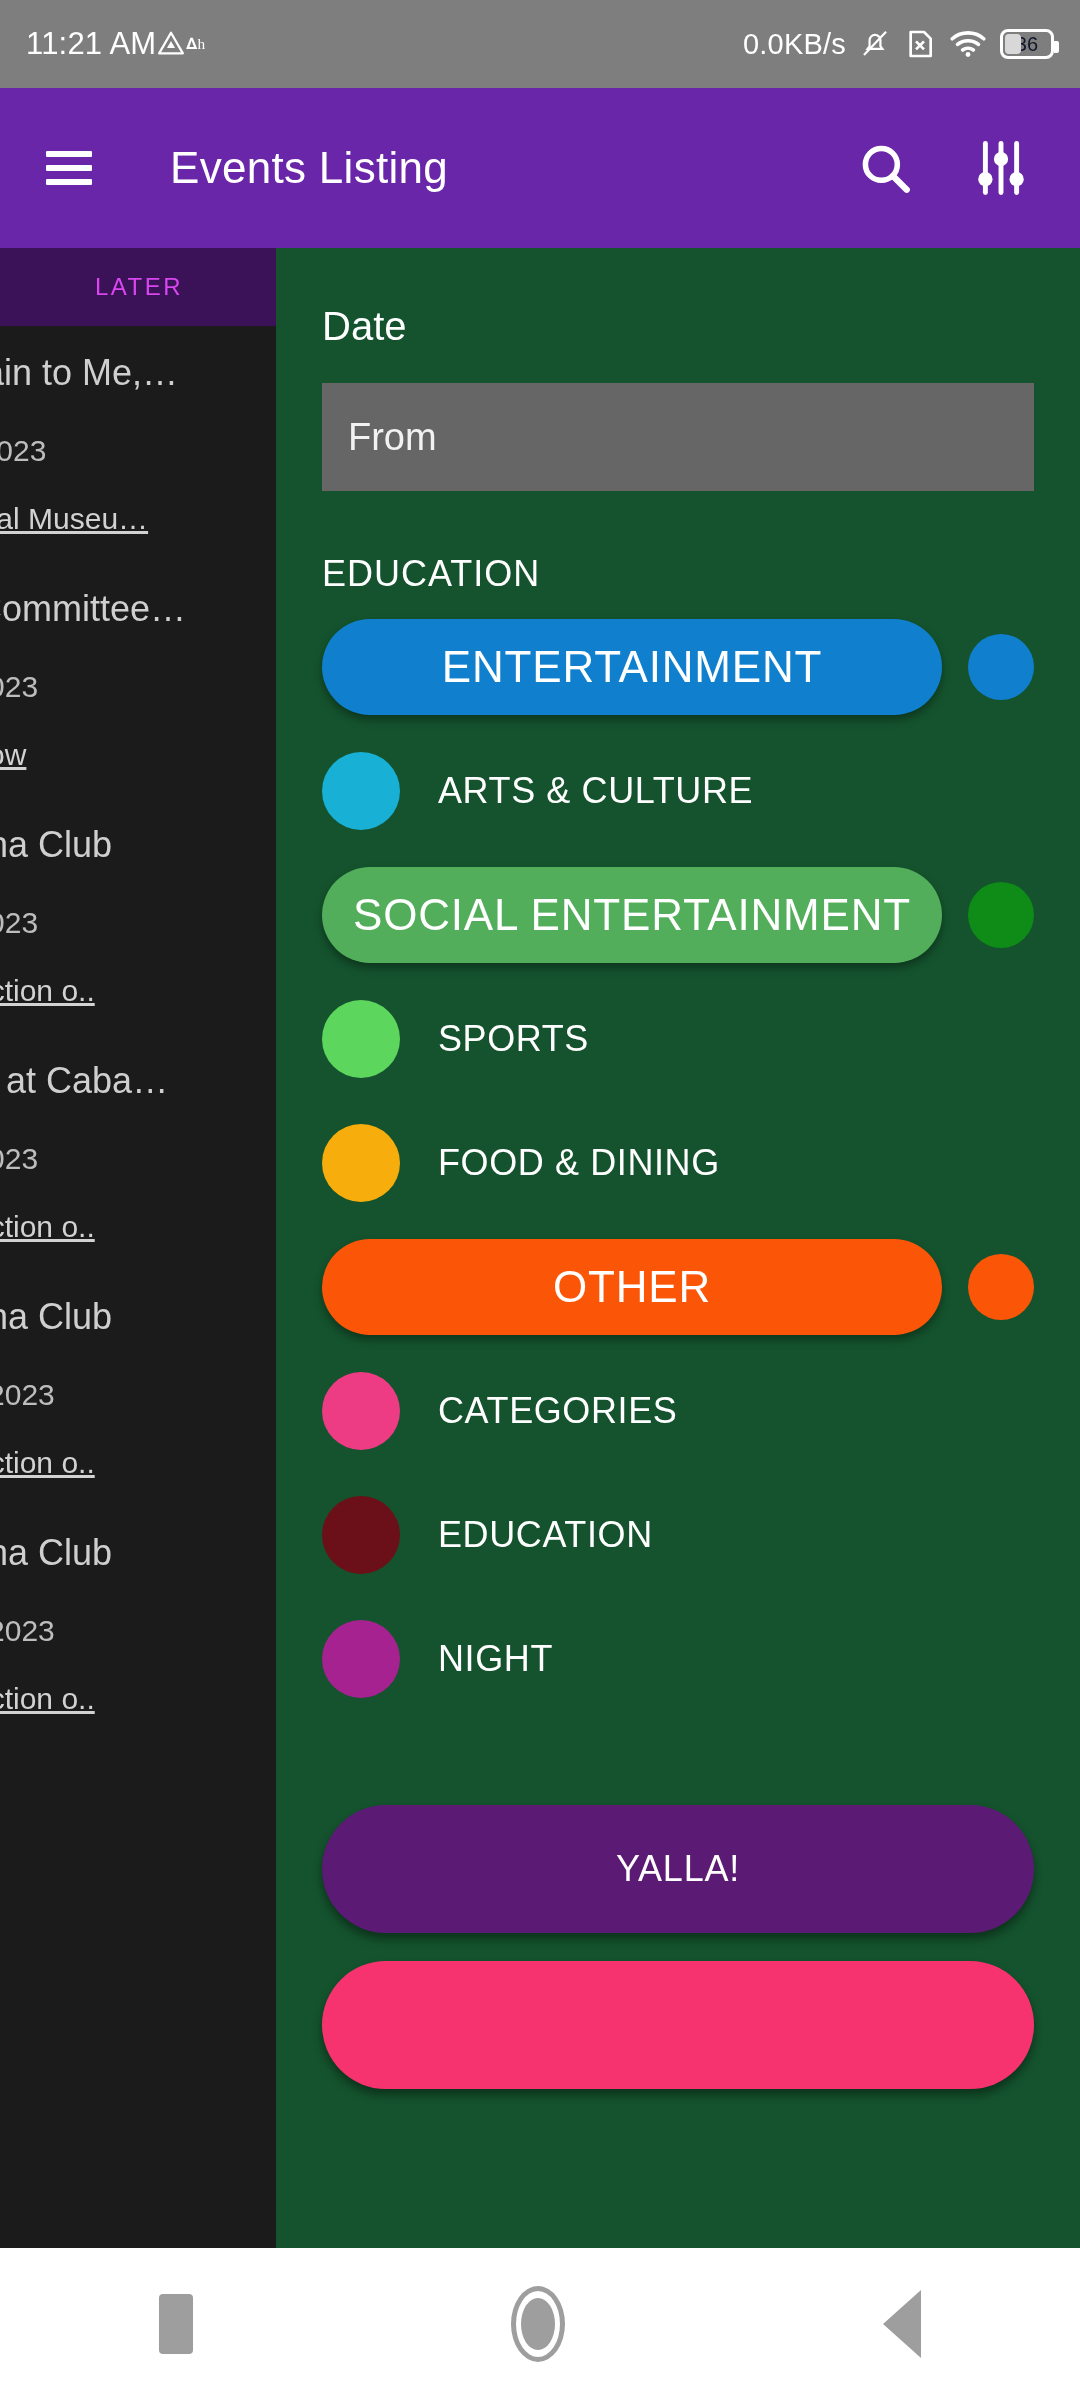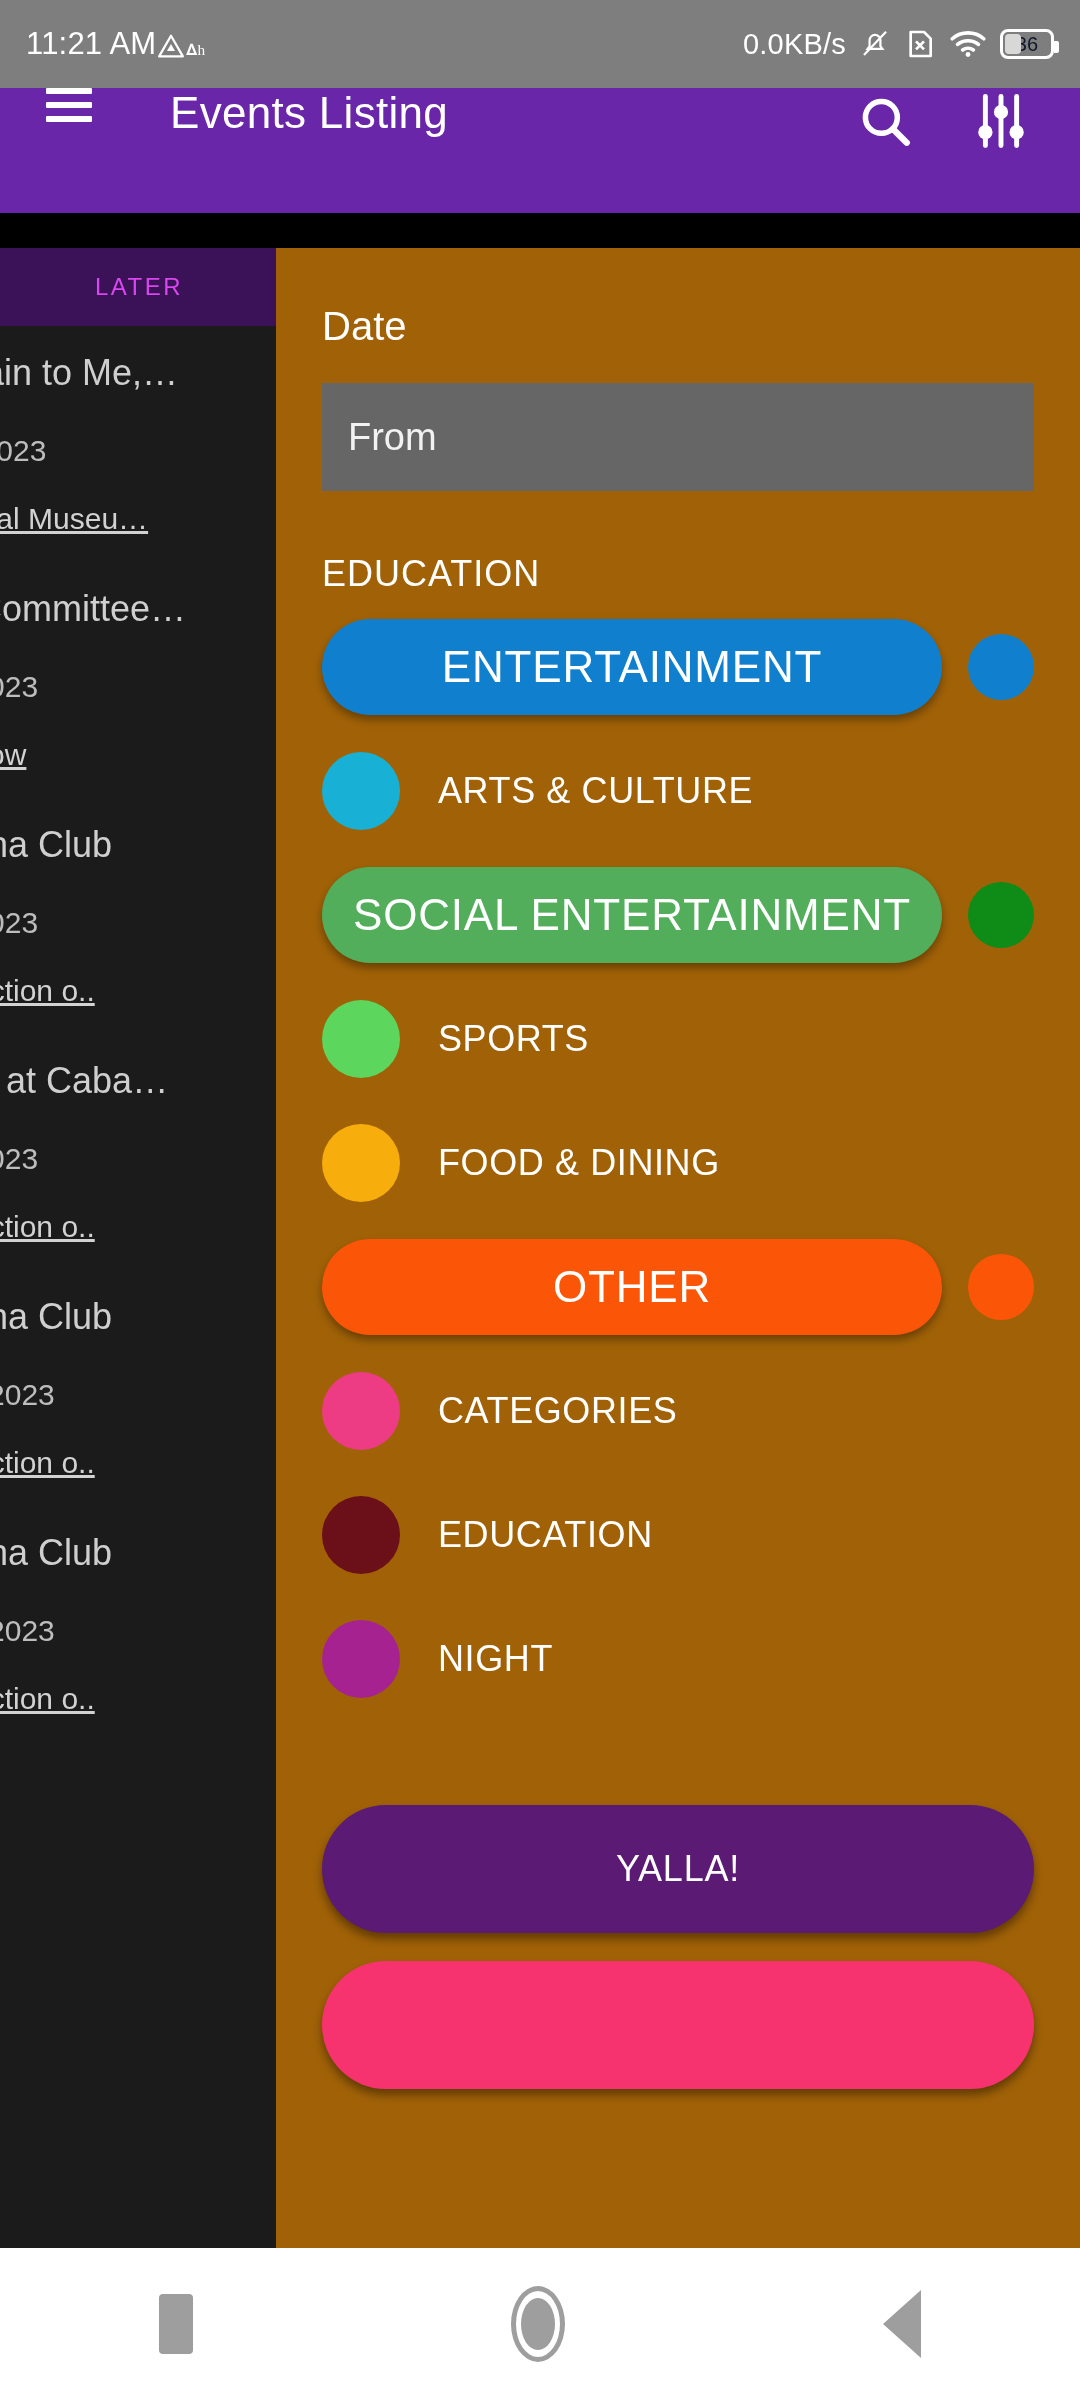--- a/index.html
+++ b/index.html
@@ -7,37 +7,37 @@
 
   #screen { position:relative; width:1080px; height:2400px; overflow:hidden; background:#000; }
 
   
   .statusbar {
     position:absolute; left:0; top:0; width:1080px; height:88px;
     background:#7e7e7e; color:#ffffff;
     display:flex; align-items:center; padding:0 26px;
     font-size:30px; letter-spacing:0.2px;
   }
-  .sb-left { display:flex; align-items:flex-end; }
+  .sb-left { display:flex; align-items:center; }
   .sb-right { margin-left:auto; display:flex; align-items:center; gap:14px; }
   .sb-time { font-size:31px; font-weight:400; }
   .sb-ico { display:inline-flex; align-items:center; justify-content:center; }
   .sb-net { font-size:29px; }
   .batt {
     position:relative; width:54px; height:30px; border:3px solid #fff; border-radius:8px;
     display:flex; align-items:center; justify-content:center;
   }
   .batt:after { content:""; position:absolute; right:-8px; top:9px; width:5px; height:12px; background:#fff; border-radius:0 2px 2px 0; }
   .batt span { font-size:20px; line-height:1; color:#0f172a; }
   .batt .fill { position:absolute; left:2px; top:2px; bottom:2px; width:16px; background:#d8d8d8; border-radius:4px; }
 
   
   .appbar {
-    position:absolute; left:0; top:88px; width:1080px; height:125px;
-    background:#6a26a8; display:flex; align-items:flex-start; padding:0 46px;
+    position:absolute; left:0; top:88px; width:1080px; height:160px;
+    background:#6a26a8; display:flex; align-items:center; padding:0 46px;
   }
   .hamburger { width:46px; height:34px; display:flex; flex-direction:column; justify-content:space-between; cursor:pointer; }
   .hamburger i { display:block; height:6px; background:#fff; border-radius:1px; }
   .appbar-title { color:#fff; font-size:44px; margin-left:78px; font-weight:400; letter-spacing:0.3px; }
   .appbar-actions { margin-left:auto; display:flex; align-items:center; gap:50px; }
   .icon-btn { width:66px; height:66px; display:flex; align-items:center; justify-content:center; cursor:pointer; }
 
   
   .bglist { position:absolute; left:0; top:248px; width:1080px; bottom:0; background:#1b1b1b; overflow:hidden; }
   .later-chip {
@@ -48,21 +48,21 @@
   .ev { position:relative; padding:26px 0 26px 0; margin-left:-52px; width:330px; }
   .ev-bar { position:absolute; right:-58px; top:14px; bottom:14px; width:22px; border-radius:3px; }
   .ev-title { color:#cfcfcf; font-size:36px; white-space:nowrap; overflow:hidden; }
   .ev-date { color:#bdbdbd; font-size:30px; margin-top:40px; white-space:nowrap; }
   .ev-time { color:#bdbdbd; font-size:30px; white-space:nowrap; }
   .ev-loc { color:#d2d2d2; font-size:30px; text-decoration:underline; white-space:nowrap; }
 
   
   .panel {
     position:absolute; left:276px; top:248px; width:804px; bottom:0;
-    background:#a16207; padding:56px 46px 0 46px; overflow:hidden;
+    background:#14532d; padding:56px 46px 0 46px; overflow:hidden;
   }
   .panel-label { color:#ffffff; font-size:40px; font-weight:400; }
   .date-field {
     width:712px; height:108px; background:#666666; margin-top:34px;
     display:flex; align-items:center; padding:11px 26px;
     color:#f2f2f2; font-size:38px;
   }
   .section-title { color:#ffffff; font-size:36px; letter-spacing:1px; margin-top:62px; margin-bottom:10px; }
 
   .cat-row { height:124px; display:flex; align-items:center; position:relative; }

